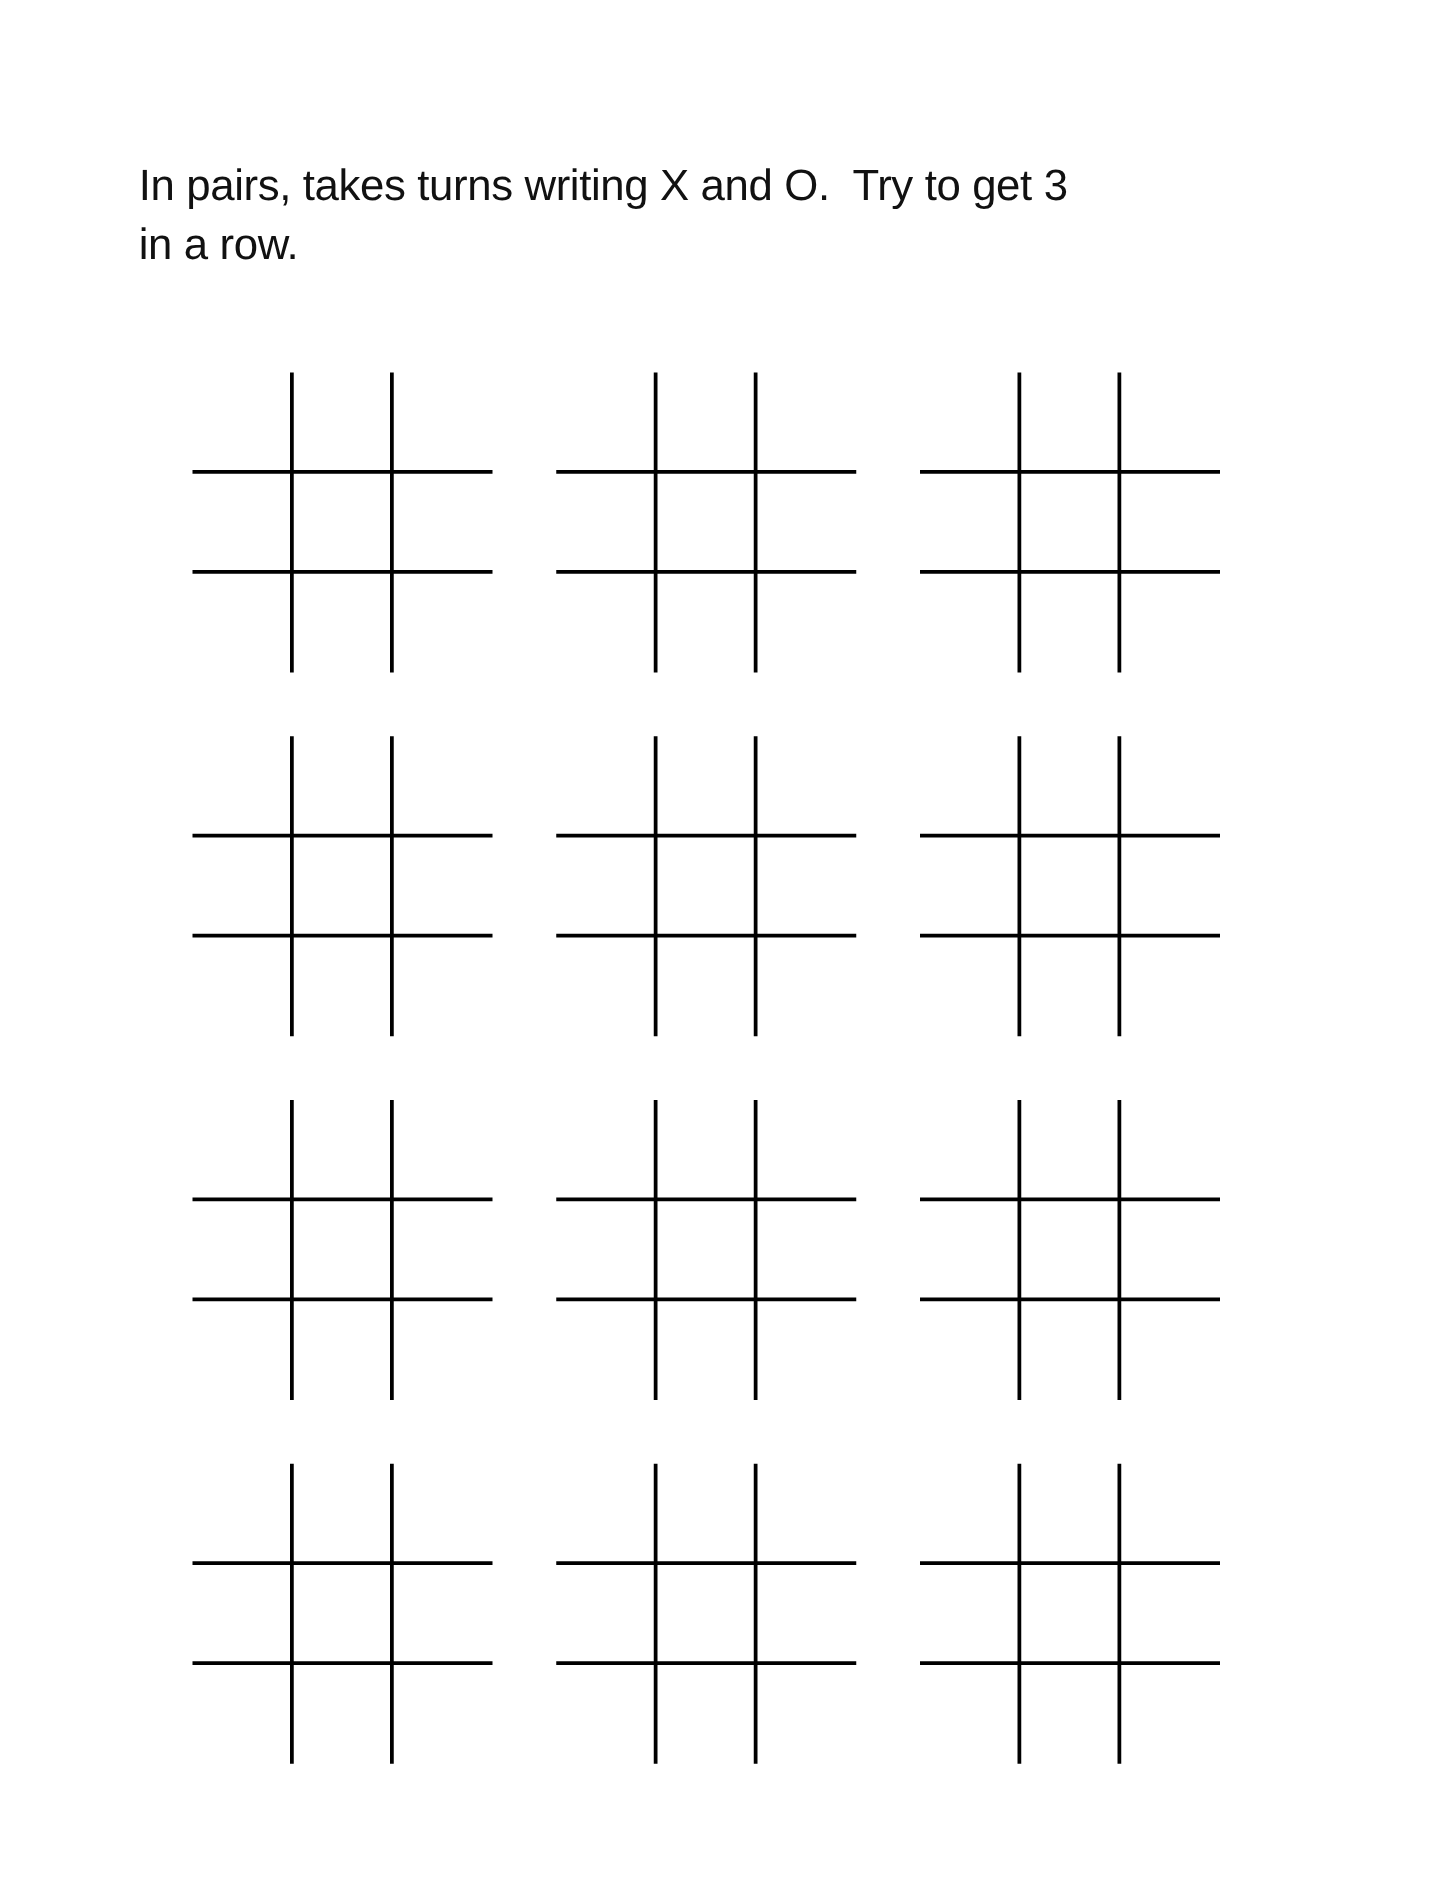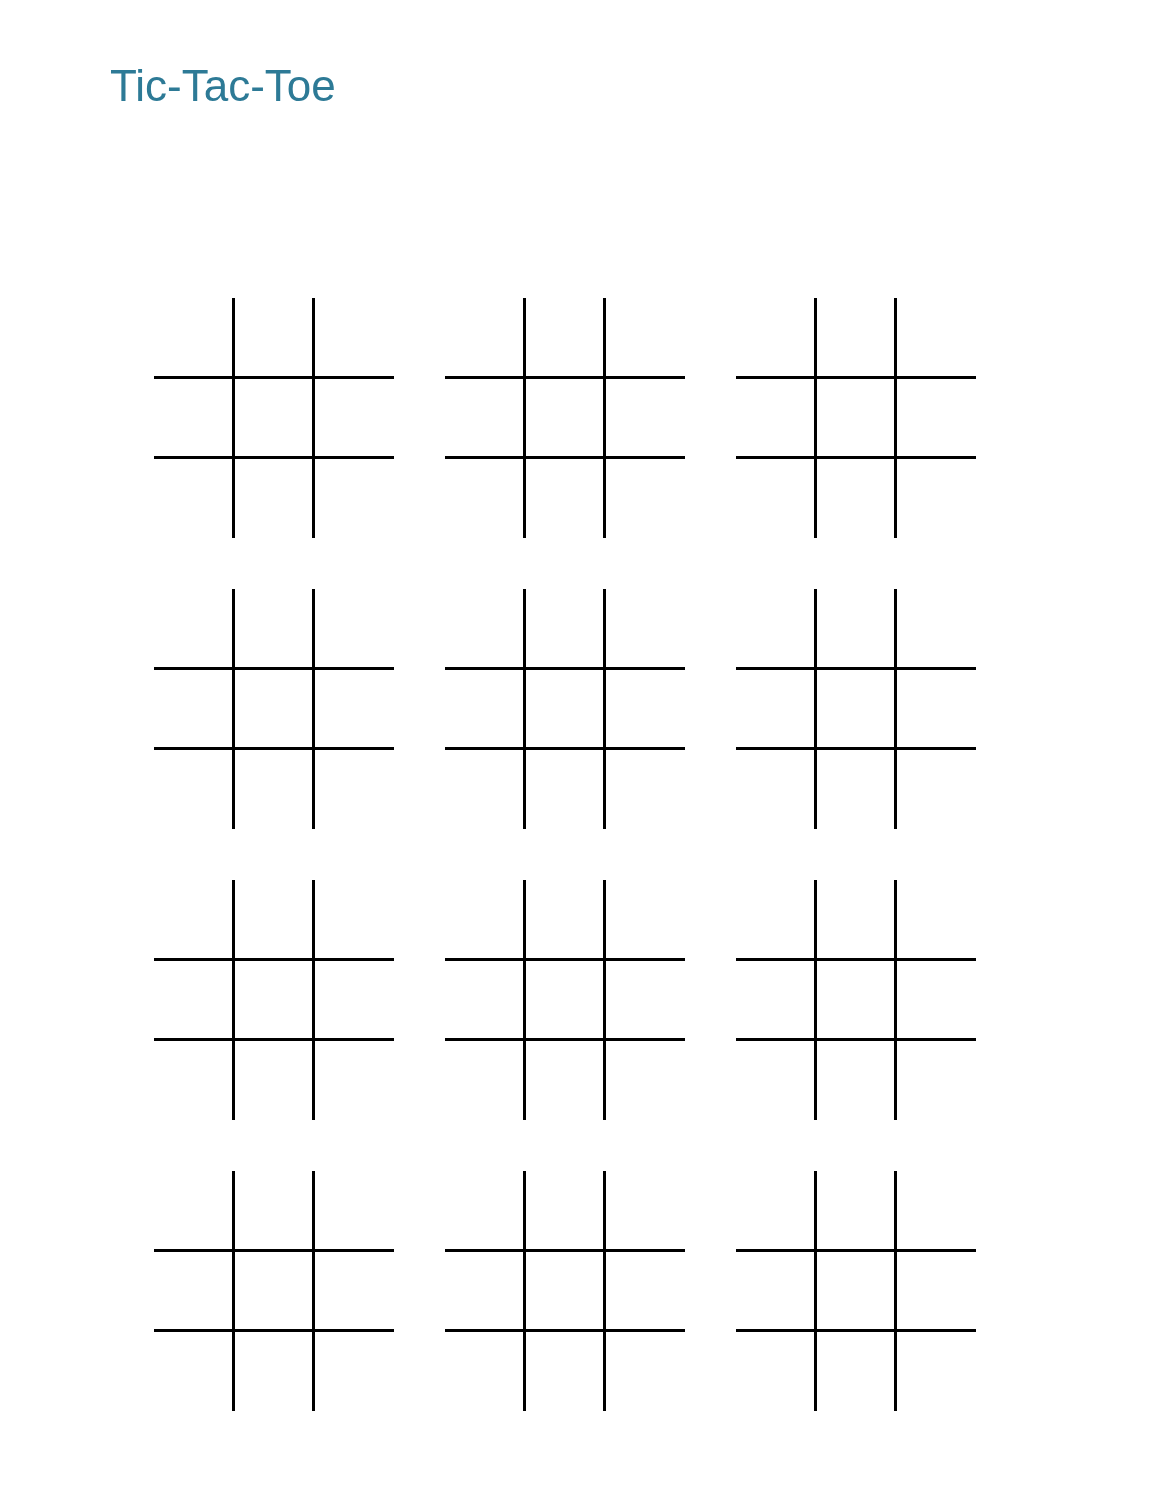--- a/index.html
+++ b/index.html
@@ -72,22 +72,23 @@
     width: 3px;
   }
   .v1 { left: 78px; }
   .v2 { left: 158px; }
 </style>
 </head>
 <body>
 
 <div class="page">
 
-  <h1 class="title">Tic-Tac-Toe</h1>
 
+  <p class="instructions">In pairs, takes turns writing X and O.  Try to get 3
+in a row.</p>
 
   <div class="boards">
   <div class="board">
     <div class="line h h1"></div>
     <div class="line h h2"></div>
     <div class="line v v1"></div>
     <div class="line v v2"></div>
   </div>
 
   <div class="board">

